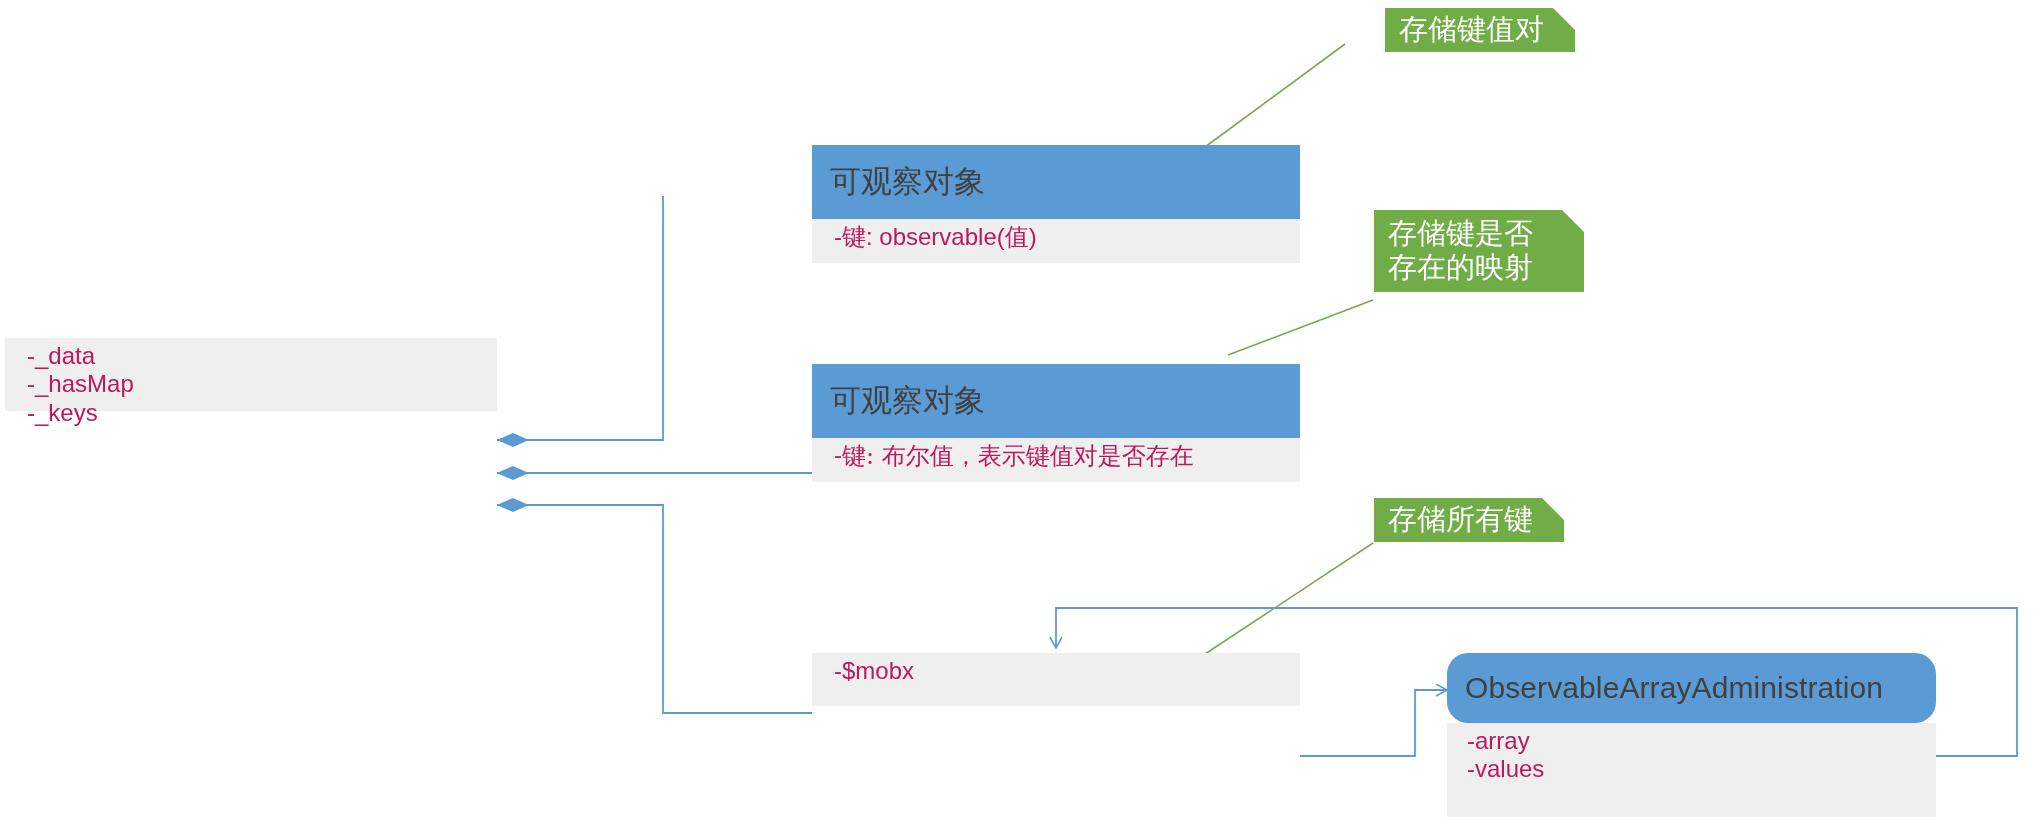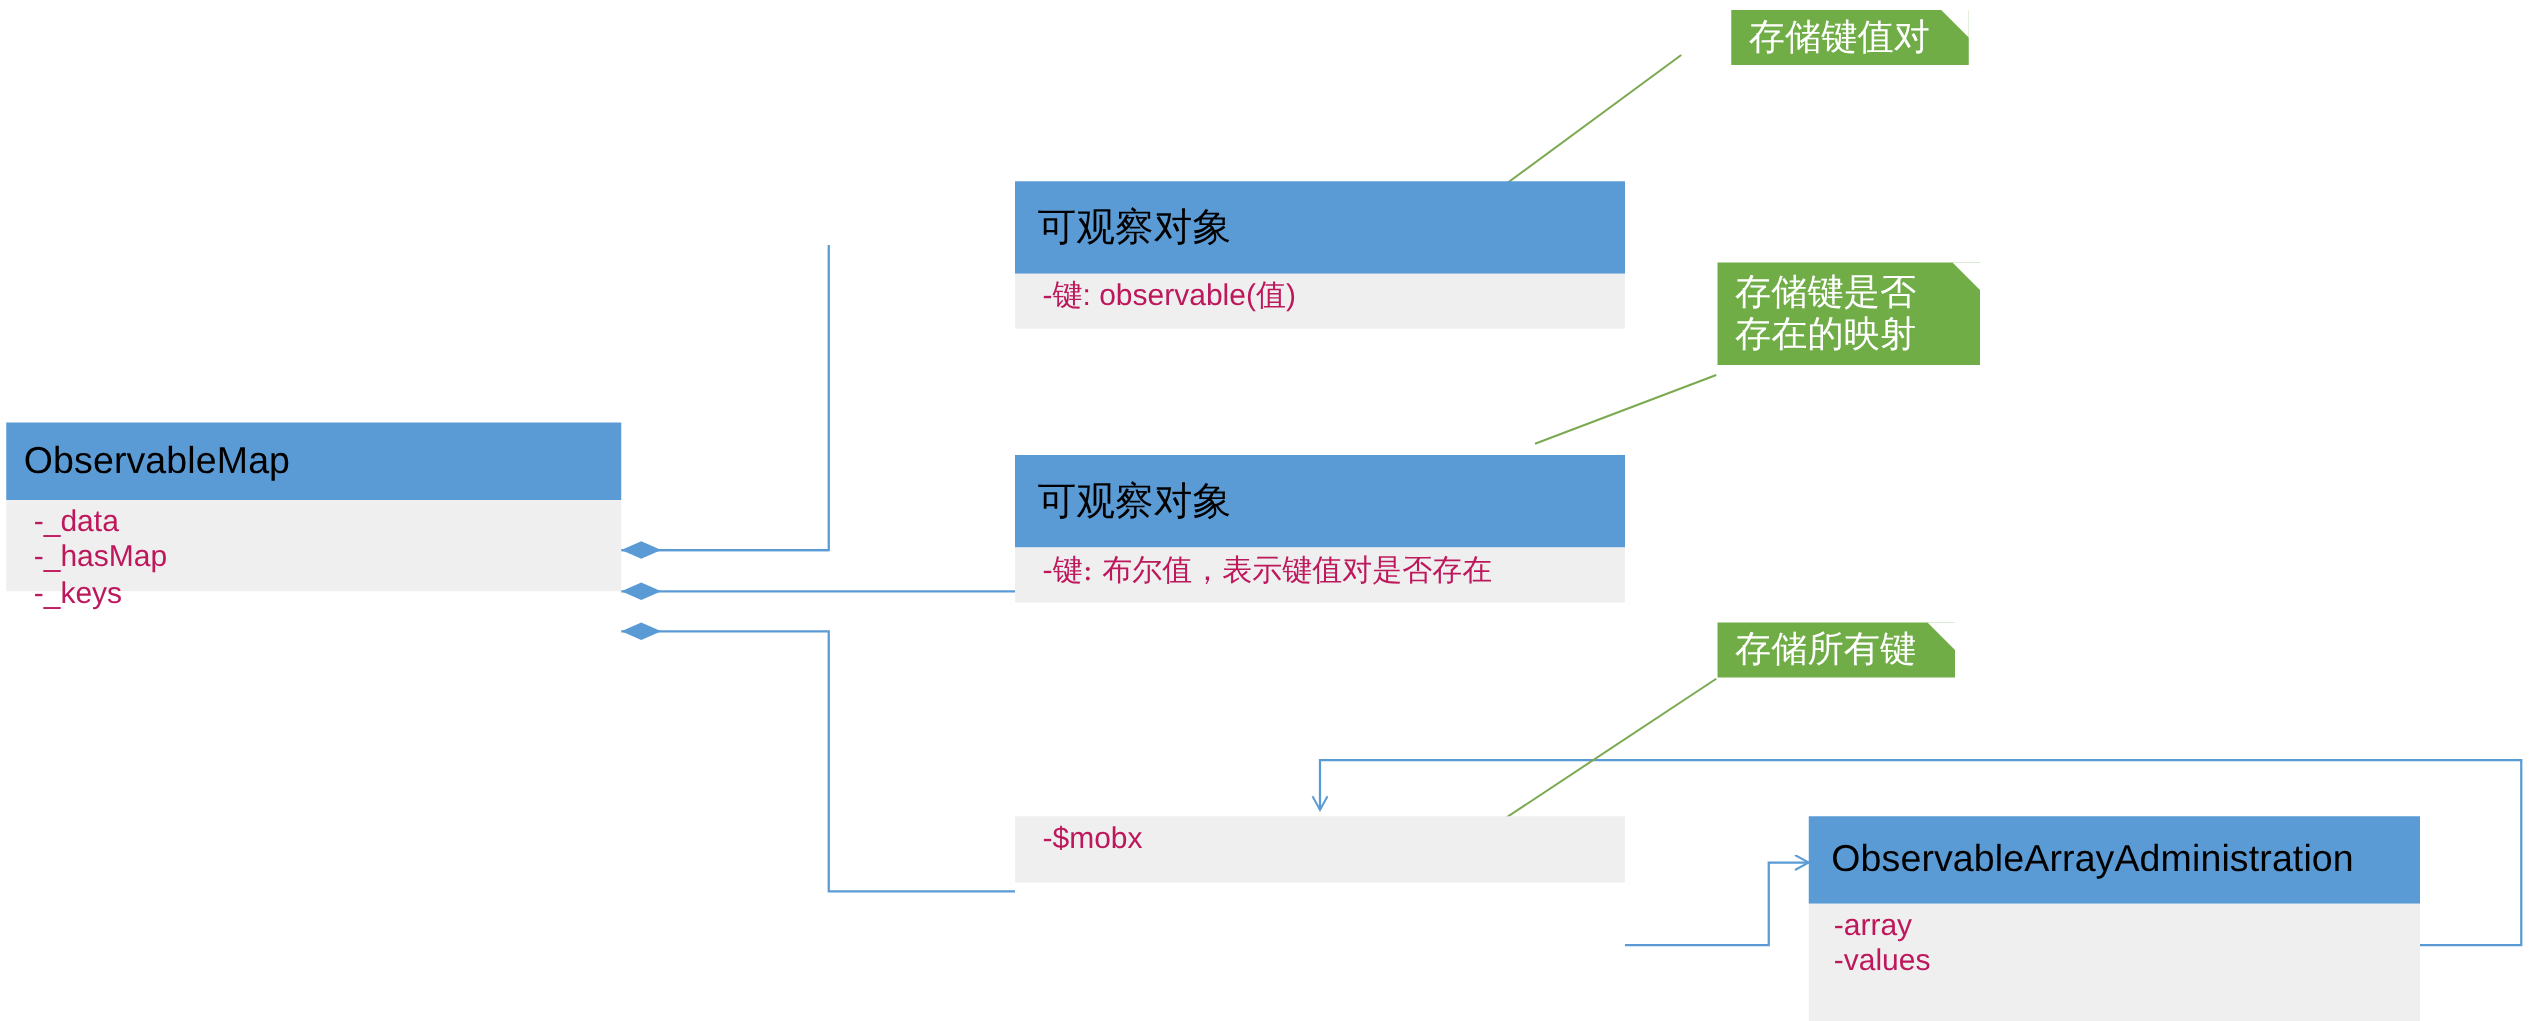--- a/index.html
+++ b/index.html
@@ -27,21 +27,21 @@
     height: 817px;
     pointer-events: none;
   }
   
   .uml-class {
     position: absolute;
     box-sizing: border-box;
   }
   .uml-header {
     background: #5b9bd5;
-    color: #000000;
+    color: #404040;
     box-sizing: border-box;
     display: flex;
     align-items: center;
     padding: 0 18px;
     white-space: nowrap;
     overflow: hidden;
   }
   .uml-body {
     background: #efefef;
     box-sizing: border-box;
@@ -136,21 +136,20 @@
     </g>
 
     <g>
       <line x1="1345" y1="44" x2="1205" y2="147" stroke="#7aa94f" stroke-width="1.6"></line>
       <line x1="1373" y1="300" x2="1228" y2="355" stroke="#7aa94f" stroke-width="1.6"></line>
       <line x1="1373" y1="543" x2="1196" y2="660" stroke="#7aa94f" stroke-width="1.6"></line>
     </g>
   </svg>
 
   <div class="uml-class" style="left:5px; top:338px; width:492px;">
-    <div class="uml-header title-en" style="height:62px; padding-left:14px;">ObservableMap</div>
     <div class="uml-body" style="height:73px; padding-top:4px;">
       <div class="uml-attr attr-en">-_data</div>
       <div class="uml-attr attr-en">-_hasMap</div>
       <div class="uml-attr attr-en">-_keys</div>
     </div>
   </div>
 
   <div class="uml-class" style="left:812px; top:145px; width:488px;">
     <div class="uml-header title-cn" style="height:74px;">可观察对象</div>
     <div class="uml-body" style="height:44px; padding-top:4px;">
@@ -165,21 +164,21 @@
     </div>
   </div>
 
   <div class="uml-class" style="left:812px; top:653px; width:488px;">
     <div class="uml-body" style="height:53px; padding-top:4px;">
       <div class="uml-attr attr-en">-$mobx</div>
     </div>
   </div>
 
   <div class="uml-class" style="left:1447px; top:653px; width:489px;">
-    <div class="uml-header title-en" style="height:70px;">ObservableArrayAdministration</div>
+    <div class="uml-header title-en" style="height:70px;border-radius:21px;">ObservableArrayAdministration</div>
     <div class="uml-body" style="height:94px; padding-top:4px;padding-left:20px;">
       <div class="uml-attr attr-en">-array</div>
       <div class="uml-attr attr-en">-values</div>
     </div>
   </div>
 
   <div class="note" style="left:1345px; top:8px; width:190px; height:44px;margin-left:40px;">
     <span>存储键值对</span>
     <span class="fold"></span>
   </div>

